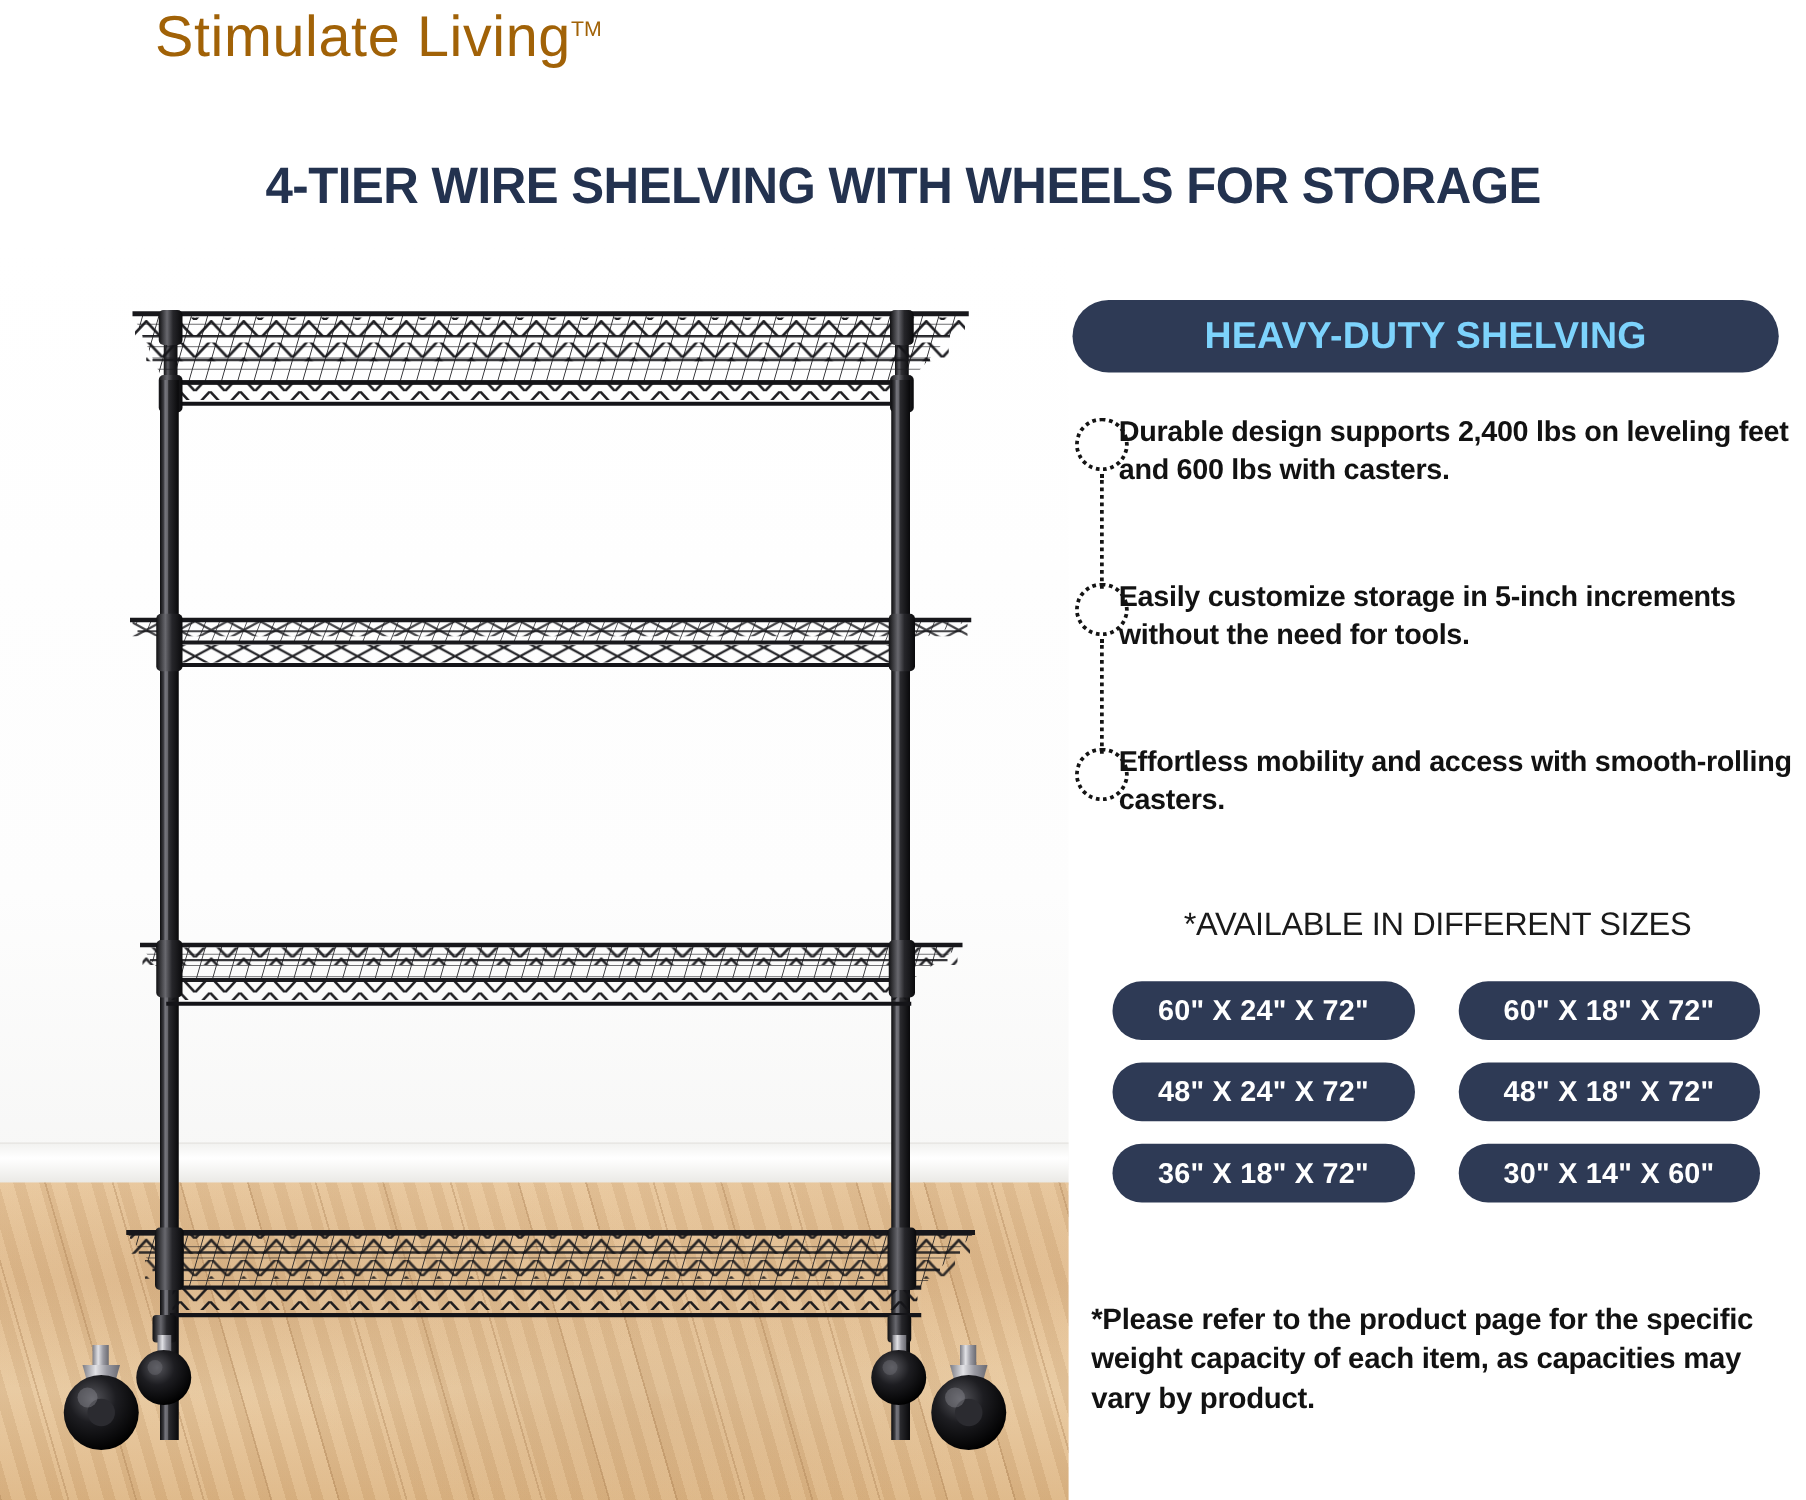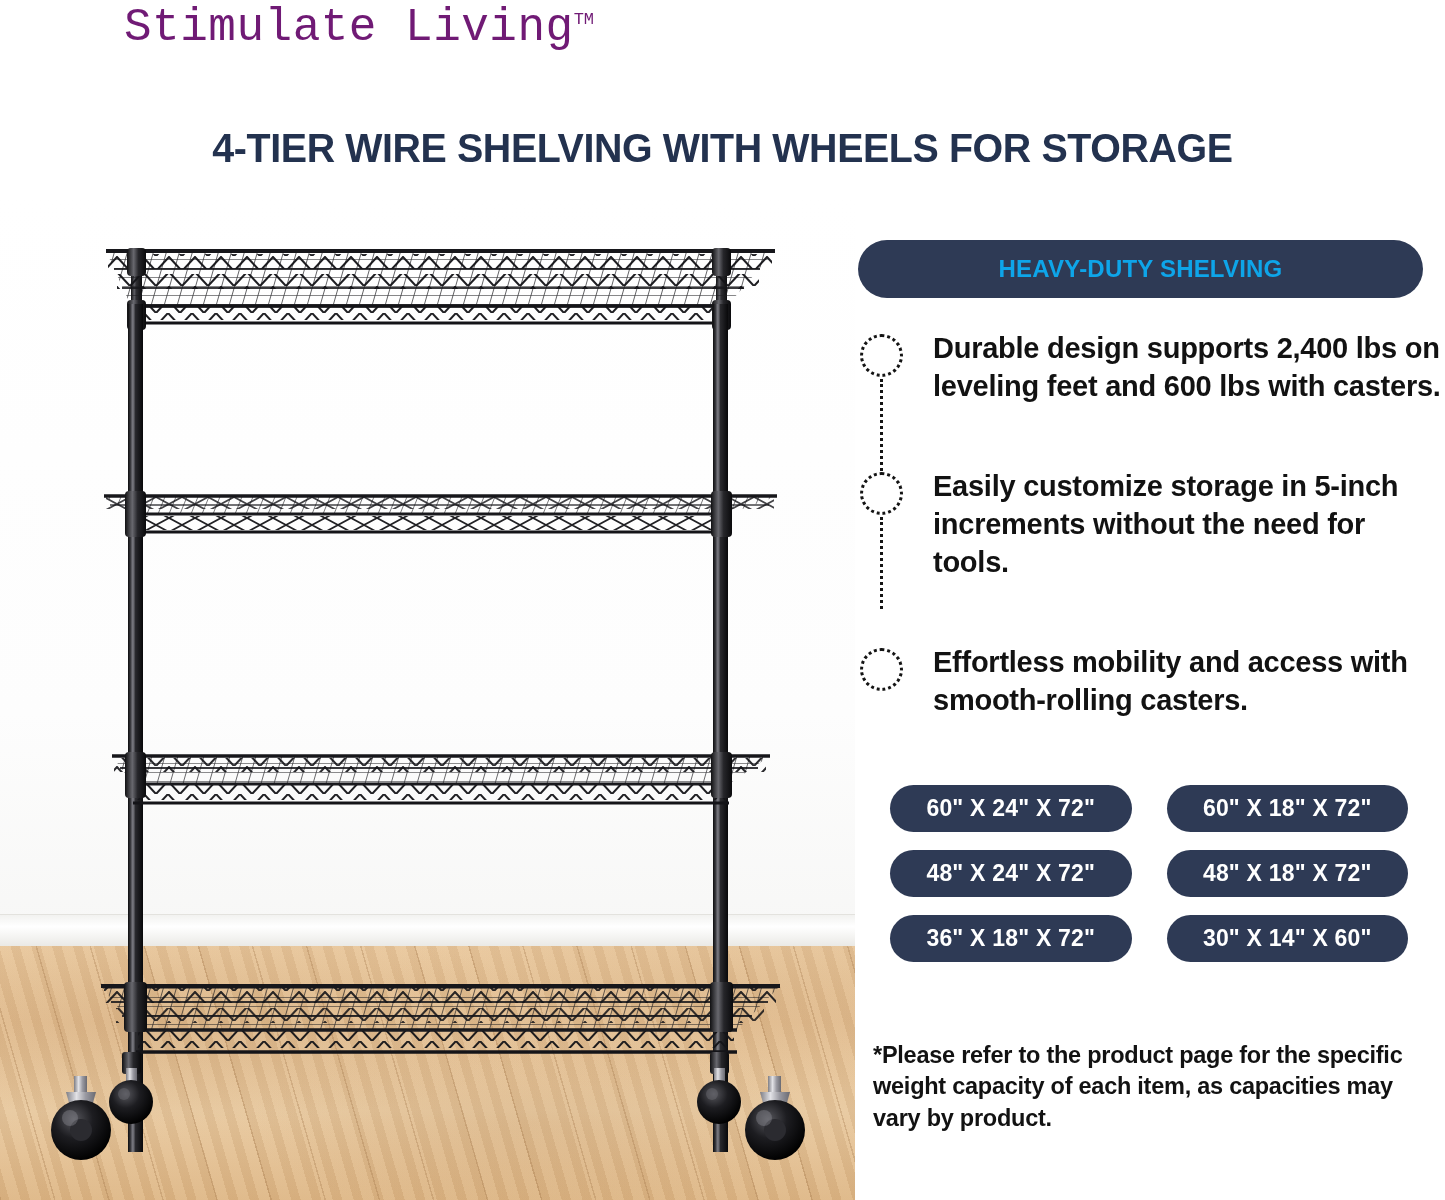--- a/index.html
+++ b/index.html
@@ -7,22 +7,22 @@
   body {
     background:#ffffff;
     font-family:"Liberation Sans", sans-serif;
     position:relative;
     overflow:hidden;
   }
 
   
   #logo {
     position:absolute; left:124px; top:2px;
-    font-family:Liberation Mono, monospace;
-    font-size:46px; color:#701a75; letter-spacing:0.5px;
+    font-family:Liberation Sans, sans-serif;
+    font-size:46px; color:#a16207; letter-spacing:0.5px;
     white-space:nowrap;
   }
   #logo .tm {
     font-size:17px; vertical-align:super; letter-spacing:0;
   }
 
   
   #title {
     position:absolute; left:0; top:125px; width:1445px;
     text-align:center;
@@ -74,30 +74,30 @@
   #right { position:absolute; left:855px; top:0; width:590px; height:1200px; }
 
   
   #headpill {
     position:absolute; left:3px; top:240px;
     width:565px; height:58px;
     background:#2e3a55; border-radius:29px;
     display:flex; align-items:center; justify-content:center;
   }
   #headpill span {
-    color:#0ea5e9; font-size:24px; font-weight:bold; letter-spacing:0.2px;
+    color:#7dd3fc; font-size:30px; font-weight:bold; letter-spacing:0.2px;
   }
 
   
   #bullets { position:absolute; left:0; top:330px; width:590px; }
   .brow { position:relative; min-height:70px; }
   .bmark { position:absolute; left:-15px; top:0; width:86px; height:100%; }
   .btext {
-    margin-left:78px;
-    font-size:29px; font-weight:bold; color:#121212;
+    margin-left:40px;
+    font-size:23px; font-weight:bold; color:#121212;
     line-height:1.31; letter-spacing:-0.25px;
   }
   .dotcircle {
     position:absolute; left:20px; top:4px;
     width:43px; height:43px; border-radius:50%;
     border:3.4px dotted #141414;
   }
   .dotline {
     position:absolute; left:40px; top:49px;
     width:0; height:92px;
@@ -331,20 +331,21 @@
 
     <div class="brow" id="brow3">
       <div class="bmark">
         <span class="dotcircle"></span>
       </div>
       <div class="btext">Effortless mobility and access with smooth-rolling casters.</div>
     </div>
 
   </div>
 
+  <div id="sizehead">*AVAILABLE IN DIFFERENT SIZES</div>
 
   <div id="sizegrid">
     <div class="spill">60" X 24" X 72"</div>
     <div class="spill">60" X 18" X 72"</div>
     <div class="spill">48" X 24" X 72"</div>
     <div class="spill">48" X 18" X 72"</div>
     <div class="spill">36" X 18" X 72"</div>
     <div class="spill">30" X 14" X 60"</div>
   </div>
 

